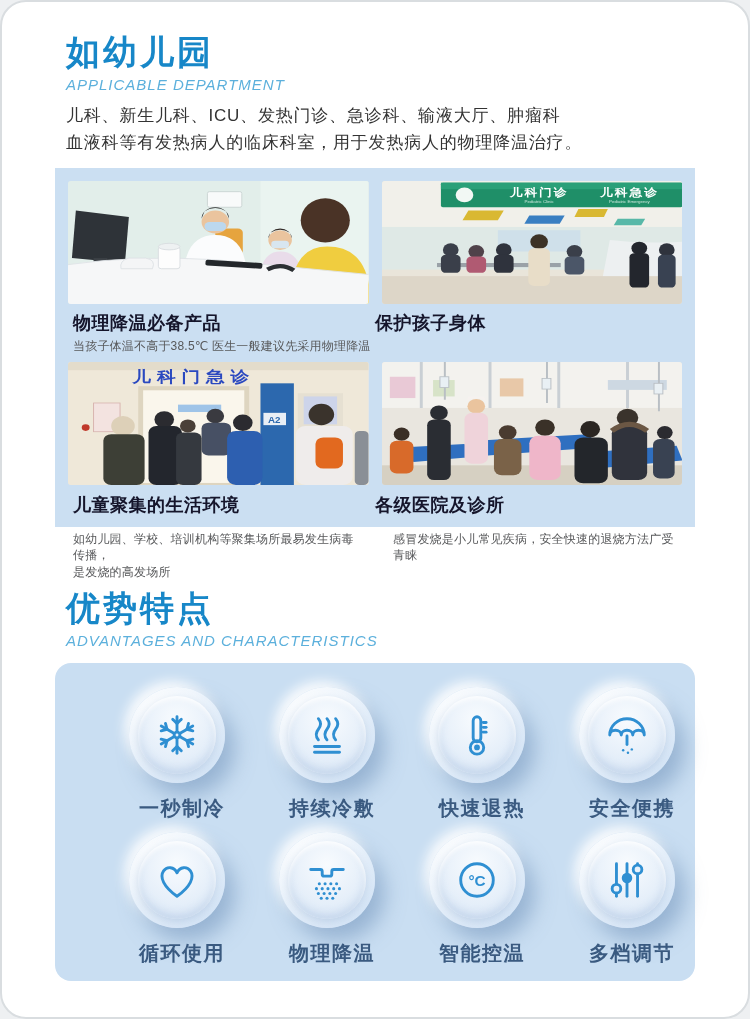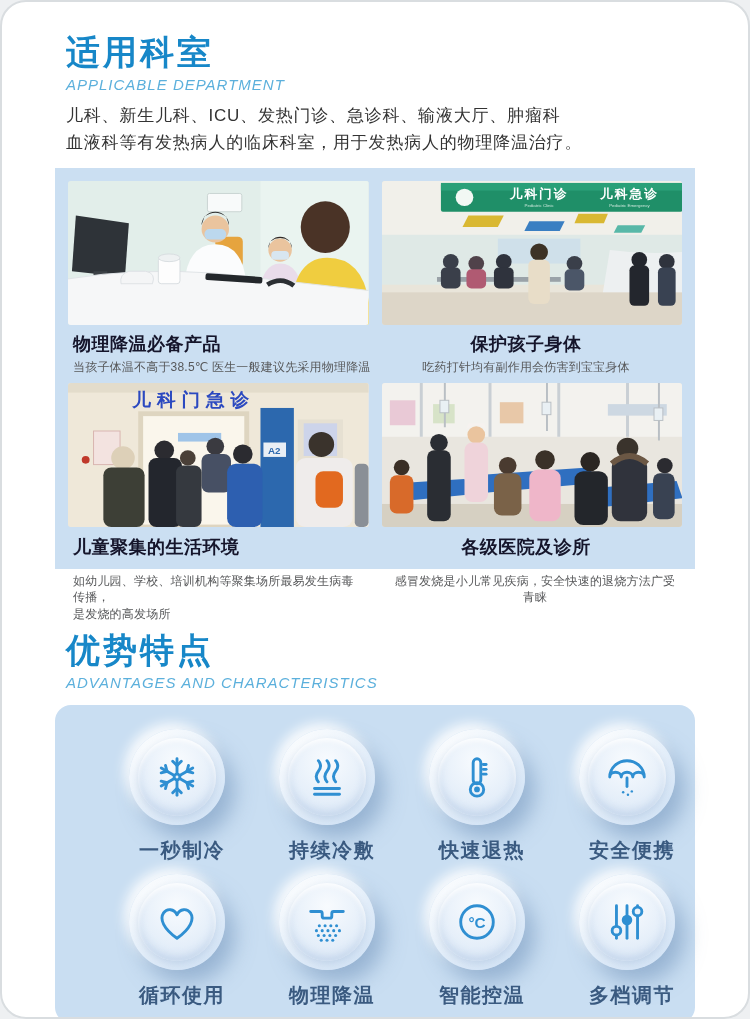--- a/index.html
+++ b/index.html
@@ -30,33 +30,33 @@
   .body-text{
     margin-top:9px;font-size:17px;color:#333;line-height:1.6;letter-spacing:0.8px;
   }
   
   .photo-panel{
     margin:12px 53px 0;
     background:#cbdff2;
     padding:13px 13px 0;
   }
   .pgrid{display:grid;grid-template-columns:1fr 1fr;column-gap:13px;}
-  .photo{height:144px;overflow:hidden;border-radius:3px;background:#dde5ec;}
+  .photo{height:123px;overflow:hidden;border-radius:3px;background:#dde5ec;}
   .photo svg{display:block;width:100%;height:100%;}
   .cap-row{
     display:grid;grid-template-columns:1fr 1fr;
     padding:7px 5px 7px;
   }
   .cap-row.titles-only{padding:8px 5px 10px;}
   .cap-title{
     font-family:"Liberation Serif","DejaVu Serif",serif;
     font-weight:bold;font-size:18px;color:#15152b;letter-spacing:0.5px;
   }
   .cap-note{font-size:12px;color:#57585a;margin-top:3px;letter-spacing:0.2px;}
-  .ra{text-align:center;}
+  .ra{text-align:left;}
   .notes-row{
     margin:4px 53px 0;
     display:grid;grid-template-columns:1fr 1fr;column-gap:13px;
     padding:0 18px;
     font-size:12px;color:#57585a;line-height:1.35;letter-spacing:0.2px;gap:36px;
   }
   
   .features-panel{
     box-sizing:border-box;
     margin:14px 53px 0;
@@ -85,21 +85,21 @@
   .flabel{
     margin-top:12px;font-size:20px;font-weight:bold;color:#3a5a80;letter-spacing:1.5px;
   }
 </style>
 </head>
 <body>
 
 <div class="page">
 
   <div class="sec-head">
-    <h1 class="sec-title">适用科室</h1>
+    <h1 class="sec-title">如幼儿园</h1>
     <div class="sec-sub">APPLICABLE DEPARTMENT</div>
     <div class="body-text">
       <div>儿科、新生儿科、ICU、发热门诊、急诊科、输液大厅、肿瘤科</div>
       <div>血液科等有发热病人的临床科室，用于发热病人的物理降温治疗。</div>
     </div>
   </div>
 
   <div class="photo-panel">
     <div class="pgrid">
 
@@ -169,21 +169,20 @@
       </div>
     </div>
 
     <div class="cap-row">
       <div>
         <div class="cap-title">物理降温必备产品</div>
         <div class="cap-note">当孩子体温不高于38.5℃ 医生一般建议先采用物理降温</div>
       </div>
       <div class="ra">
         <div class="cap-title">保护孩子身体</div>
-        <div class="cap-note">吃药打针均有副作用会伤害到宝宝身体</div>
       </div>
     </div>
 
     <div class="pgrid">
 
       <div class="photo">
         <svg viewBox="0 0 306 150" preserveAspectRatio="none">
           <rect width="306" height="150" fill="#efe8d9"></rect>
           <rect width="306" height="10" fill="#e3dccb"></rect>
           <rect x="74" y="32" width="108" height="118" fill="#faf6ec"></rect>

